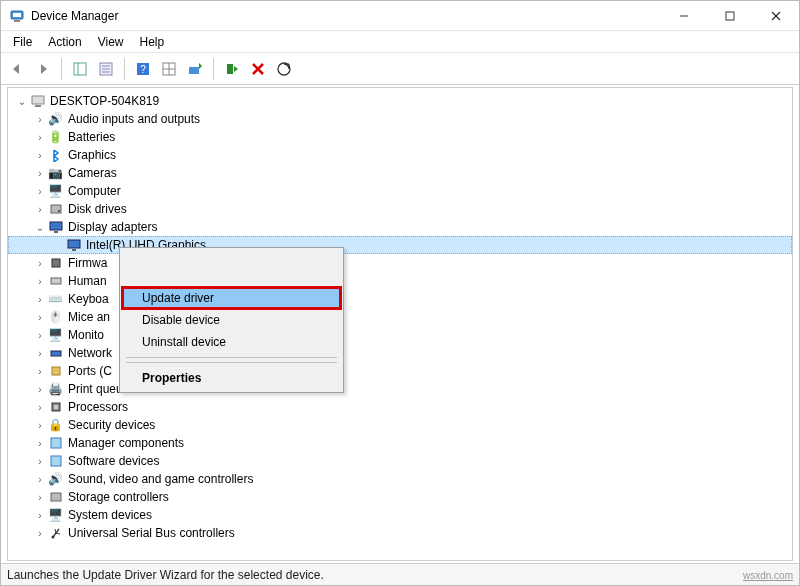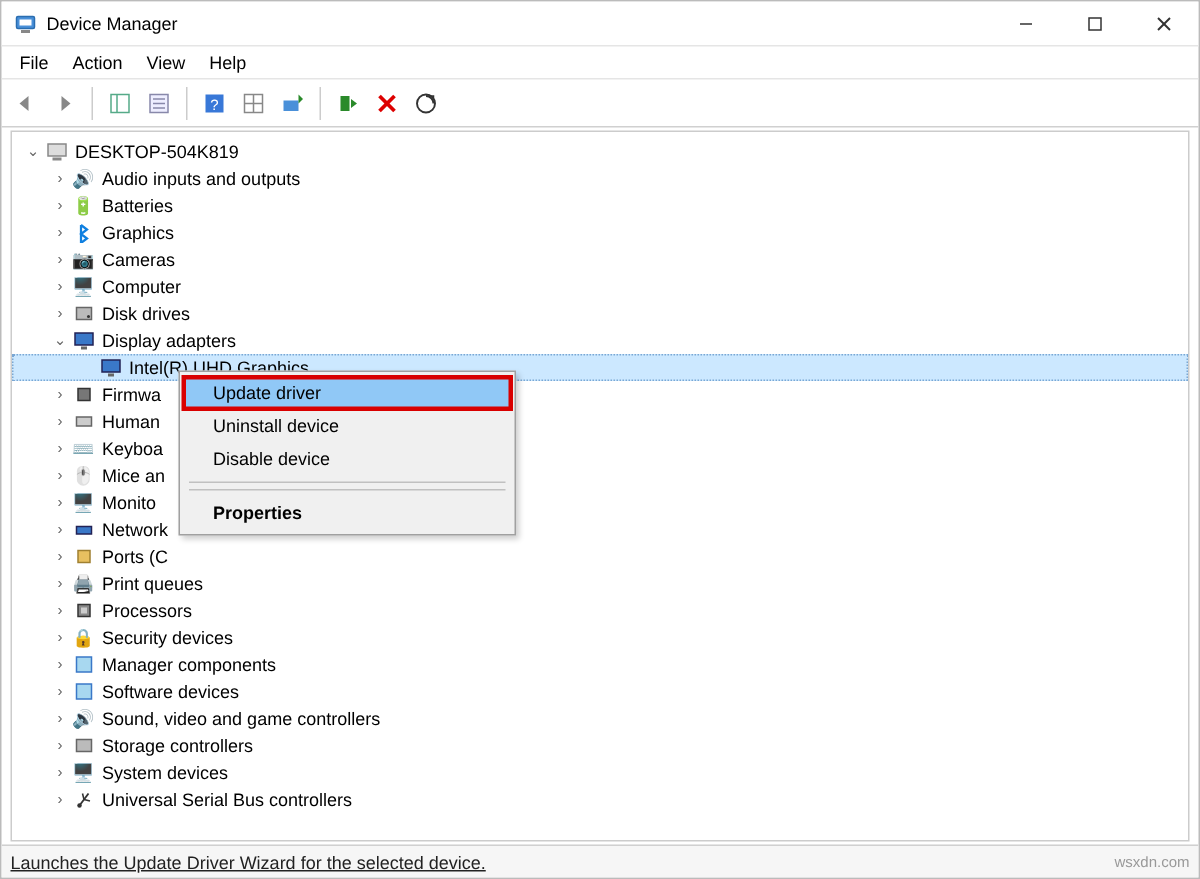--- a/index.html
+++ b/index.html
@@ -91,21 +91,20 @@
     outline-offset: -1px;
   }
   .statusbar {
     position:absolute; left:0; right:0; bottom:0; height:22px;
     border-top:1px solid #d0d0d0;
     display:flex; align-items:center;
     padding-left:6px;
     font-size:12px;
     color:#222;
     background:#f6f6f6;
-    text-decoration:underline;
   }
   .ctxmenu {
     position:absolute;
     left: 118px; top: 246px;
     width: 225px;
     background:#f0f0f0;
     border: 1px solid #a0a0a0;
     box-shadow: 2px 2px 4px rgba(0,0,0,.2);
     padding: 3px 2px;
   }
@@ -113,25 +112,26 @@
     height: 22px;
     display:flex; align-items:center;
     padding-left: 20px;
     font-size: 12px;
   }
   .ctxsep { height:1px; background:#c0c0c0; margin:4px 4px 4px 4px; }
   .ctx-highlight {
     background: #90c8f6;
     outline: 3px solid #d90000;
     outline-offset:-2px;
+    margin-top:36px;
   }
   .bold { font-weight: bold; }
   .watermark {
     position:absolute; right:6px; bottom:4px;
-    font-size:10px; color:#999;
+    font-size:10px; color:#999;text-decoration:underline;
   }
 </style>
 </head>
 <body>
 
 <div class="titlebar">
   <span class="app-icon">
     <svg width="16" height="16" viewBox="0 0 16 16">
         <rect x="2" y="3" width="12" height="8" rx="1" fill="#4a90d9" stroke="#2a6db0"></rect>
         <rect x="4" y="5" width="8" height="4" fill="#fff"></rect>
@@ -427,24 +427,24 @@
       </span>
       <span class="nlabel">Universal Serial Bus controllers</span>
     </div>
 </div>
 
 <div class="ctxmenu">
   <div class="ctxitem ctx-highlight">
       <span>Update driver</span>
     </div>
   <div class="ctxitem">
+      <span>Disable device</span>
+    </div>
+  <div class="ctxitem">
       <span>Uninstall device</span>
-    </div>
-  <div class="ctxitem">
-      <span>Disable device</span>
     </div>
   <div class="ctxsep"></div>
   <div class="ctxsep"></div>
   <div class="ctxitem bold">
       <span>Properties</span>
     </div>
 </div>
 
 <div class="statusbar">
   <span>Launches the Update Driver Wizard for the selected device.</span>

